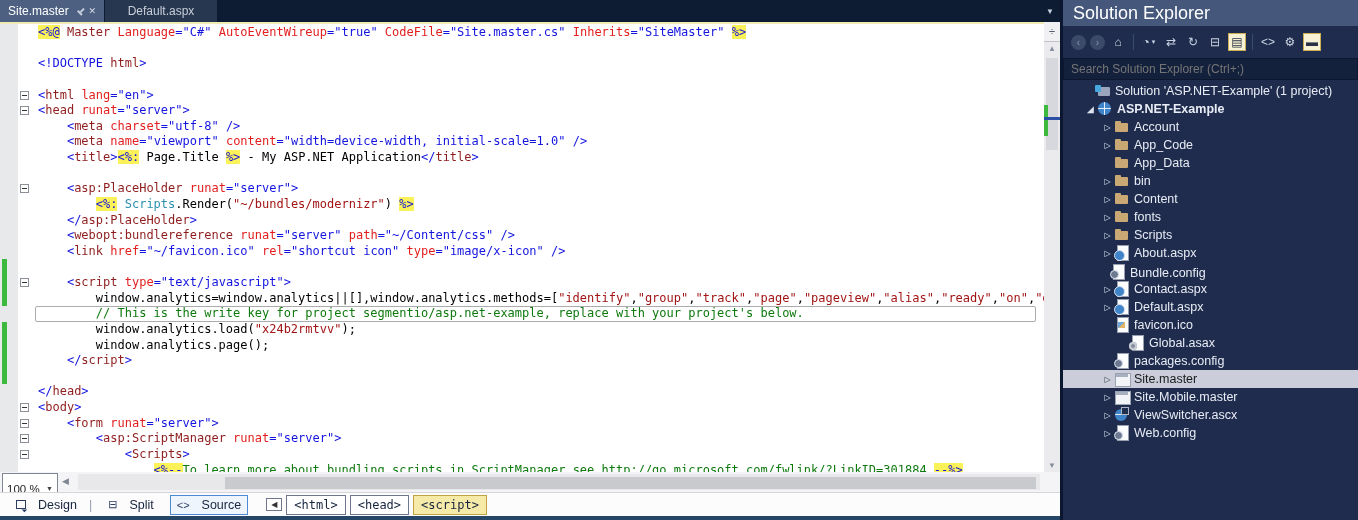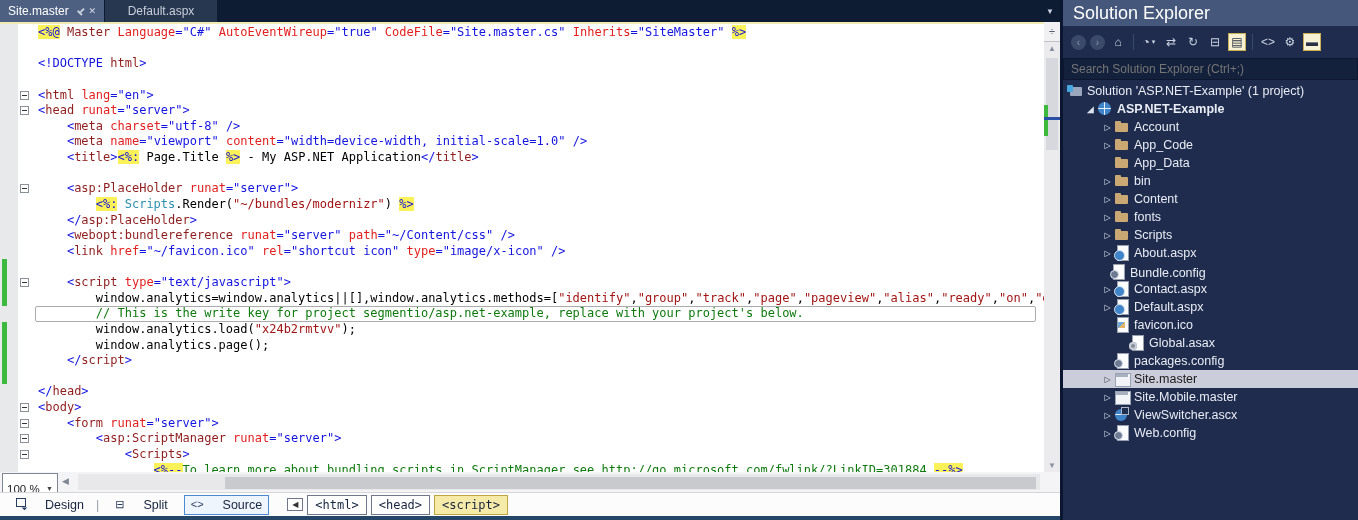--- a/index.html
+++ b/index.html
@@ -54,21 +54,21 @@
   .zoombox { position:absolute; left:2px; top:1px; width:56px; height:31px; background:#fff;
              border:1px solid #7F8694; font-size:11.5px; color:#1E1E1E; display:flex; align-items:center; padding:0 4px; }
   .zoombox .zv { flex:1; }
   .zoombox .za { font-size:7px; color:#444; }
   .hs-left { position:absolute; left:62px; top:4px; font-size:9px; color:#7F8694; }
   .hs-track { position:absolute; left:78px; top:2px; width:962px; height:16px; background:#E8E8EB; }
   .hs-thumb { position:absolute; left:147px; top:2px; width:811px; height:12px; margin-top:1px; background:#C9CACE; }
 
   .crumbbar { position:absolute; left:0; top:492px; width:1060px; height:24px; background:#FCFCFD;
               border-top:1px solid #D5D5DA; display:flex; align-items:center; font-size:12.5px; color:#16243E; }
-  .viewbtn { display:flex; gap:19px; margin-left:10px; padding:2px 6px; }
+  .viewbtn { display:flex; align-items:center; gap:12px; margin-left:10px; padding:2px 6px; }
   .viewbtn.selected { border:1px solid #4C8BD4; background:#EFF5FC; }
   .vsep { color:#9AA0AC; margin-left:6px; }
   .design-ic { display:inline-block; width:10px; height:9px; border:1px solid #2A3D60; position:relative; }
   .design-ic::after { content:""; position:absolute; right:-2px; bottom:-2px; width:0; height:0;
                       border-left:4px solid transparent; border-top:4px solid transparent; border-right:4px solid #2A3D60; transform:rotate(45deg); }
   .split-ic, .source-ic { font-size:11px; color:#2A3D60; }
   .crumb-back { margin-left:18px; border:1px solid #70778A; background:#fff; padding:1px 4px; font-size:8px; color:#333; }
   .crumb { margin-left:4px; border:1px solid #70778A; background:#fff; padding:2px 7px; font-family:"DejaVu Sans Mono", monospace; font-size:12px; color:#16243E; }
   .crumb.active { background:#F6EAA8; border-color:#C0A43F; }
   .bottomstrip { position:absolute; left:0; top:516px; width:1060px; height:4px; background:#264667; }
@@ -221,21 +221,21 @@
         <div class="se-btn">↻</div>
         <div class="se-btn">⊟</div>
         <div class="se-btn toggled">▤</div>
         <div class="se-sep"></div>
         <div class="se-btn">&lt;&gt;</div>
         <div class="se-btn">⚙</div>
         <div class="se-btn toggled">▬</div>
       </div>
     <input class="se-search" readonly="" placeholder="Search Solution Explorer (Ctrl+;)" style="">
     <div class="se-tree" id="se-tree">
-        <div class="tree-row" style="padding-left: 4px;">
+        <div class="tree-row" style="padding-left: 4px; margin-left: 28px;">
           <span class="ic ic-solution"></span>
           <span class="lbl">Solution 'ASP.NET-Example' (1 project)</span>
         </div>
         <div class="tree-row bold" style="padding-left: 21px;">
           <span class="arrow">◢</span>
           <span class="ic ic-globe"></span>
           <span class="lbl">ASP.NET-Example</span>
         </div>
         <div class="tree-row" style="padding-left: 38px;">
           <span class="arrow">▷</span>

